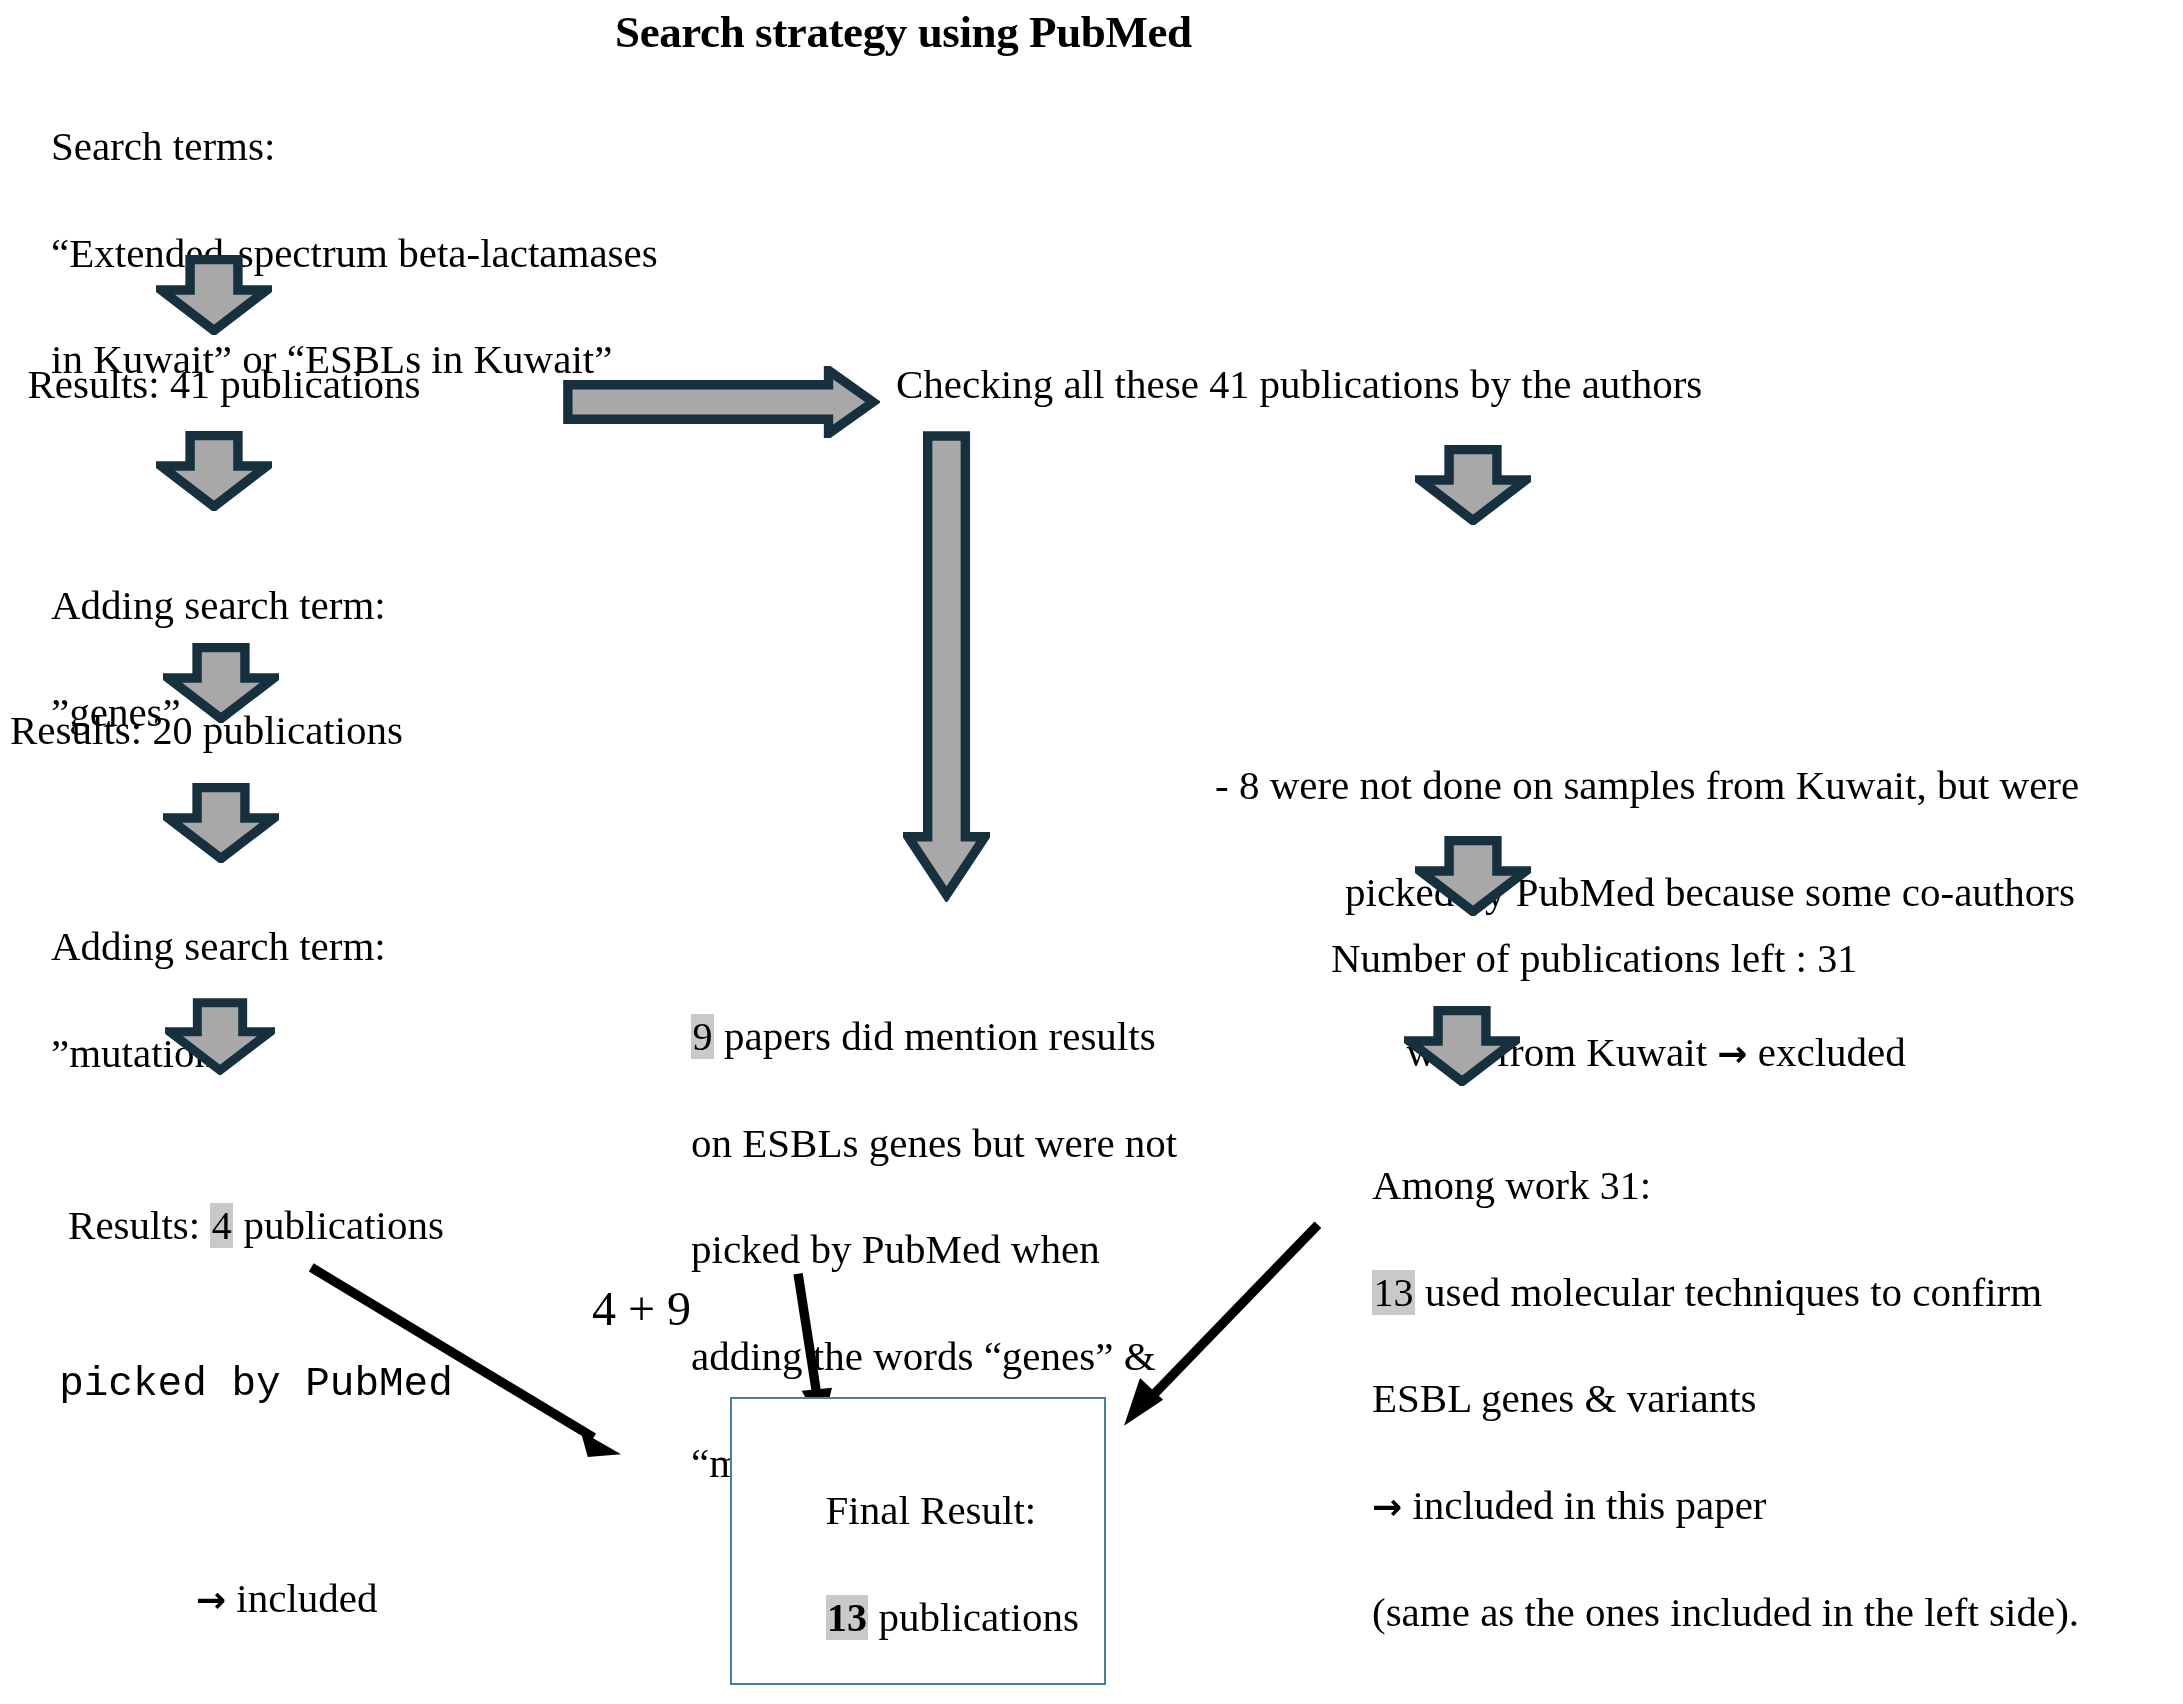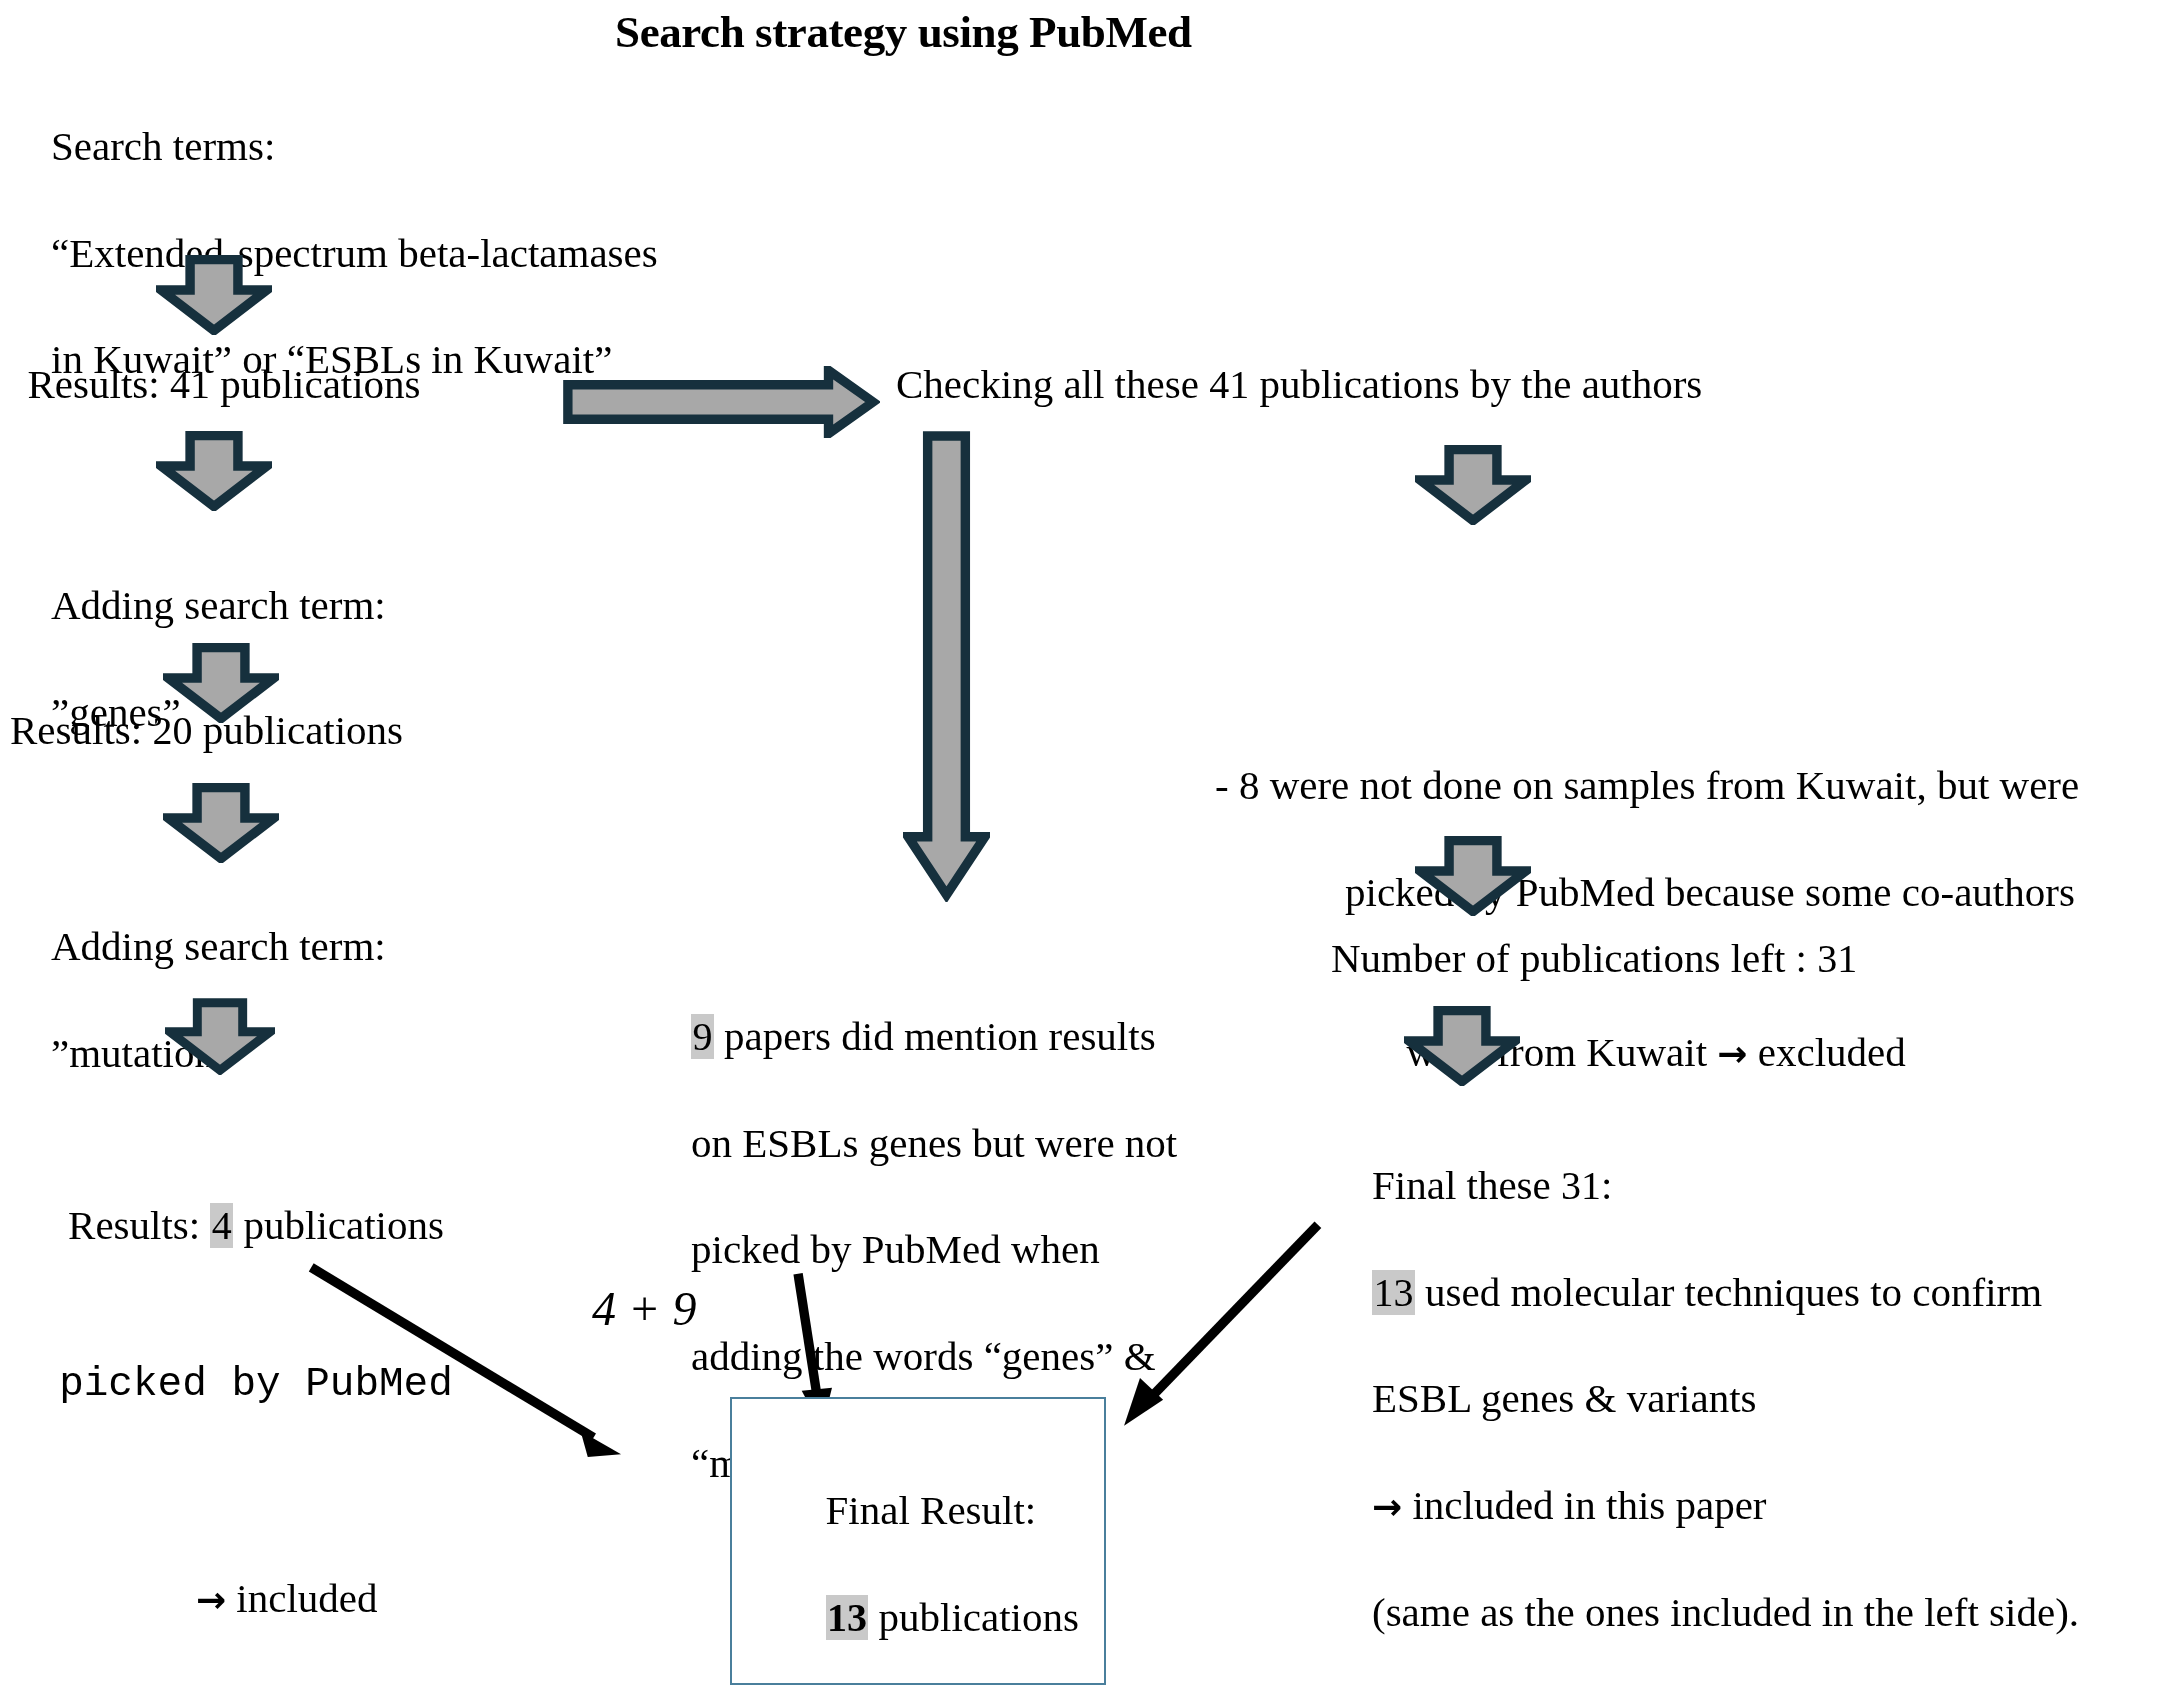--- a/index.html
+++ b/index.html
@@ -141,21 +141,21 @@
   </div>
 
   <div class="abs txt" style="left:650px; top:957px; width:594px;">
     <span class="big hl">9</span><span> papers did mention results</span><br>
     <span>on ESBLs genes but were not</span><br>
     <span>picked by PubMed when</span><br>
     <span>adding the words “genes” &amp;</span><br>
     <span>“mutations”</span><span class="arrowglyph">→</span><span> included</span>
   </div>
 
-  <div class="abs" style="left:592px; top:1281px; font-size:48px;font-style:italic;">4 + 9</div>
+  <div class="abs" style="left:592px; top:1281px; font-size:48px;">4 + 9</div>
 
   <svg class="abs" style="left:780px; top:1268px;" width="65" height="166" viewBox="0 0 90 230">
     <line x1="25" y1="8" x2="52" y2="182" stroke="#000" stroke-width="13"></line>
     <polygon points="58,222 30,170 72,166" fill="#000"></polygon>
   </svg>
 
   <div class="abs resultbox" style="left:730px; top:1397px; width:376px; height:288px;">
     <div class="txt" style="padding:32px 0 0 32px;">
       <span class="ital">Final Result</span><span>:</span><br>
       <span class="big hl bold">13</span><span> publications</span><br>
@@ -193,21 +193,21 @@
     <span class="ital">Number of publications left : </span><span class="big">31</span>
   </div>
 
   <div class="abs" style="left:1404px; top:1006px;">
     <svg class="blockarrow" width="116" height="80" viewBox="0 0 160 110">
       <polygon points="47,6 113,6 113,48 153,48 80,104 7,48 47,48" fill="#a8a8a8" stroke="#16303d" stroke-width="13" stroke-linejoin="miter"></polygon>
     </svg>
   </div>
 
   <div class="abs txt" style="left:1331px; top:1106px; width:853px;">
-    <span class="ital">Final these </span><span class="big">31</span><span>:</span><br>
+    <span class="ital">Among work </span><span class="big">31</span><span>:</span><br>
     <span class="big hl">13</span><span> used molecular techniques to confirm</span><br>
     <span>ESBL genes &amp; variants</span><br>
     <span class="arrowglyph">→</span><span> included in this paper</span><br>
     <span>(same as the ones included in the left side).</span>
   </div>
 
   <svg class="abs" style="left:1108px; top:1216px;" width="239" height="217" viewBox="0 0 330 300">
     <line x1="290" y1="12" x2="55" y2="255" stroke="#000" stroke-width="13"></line>
     <polygon points="22,290 76,254 44,224" fill="#000"></polygon>
   </svg>

